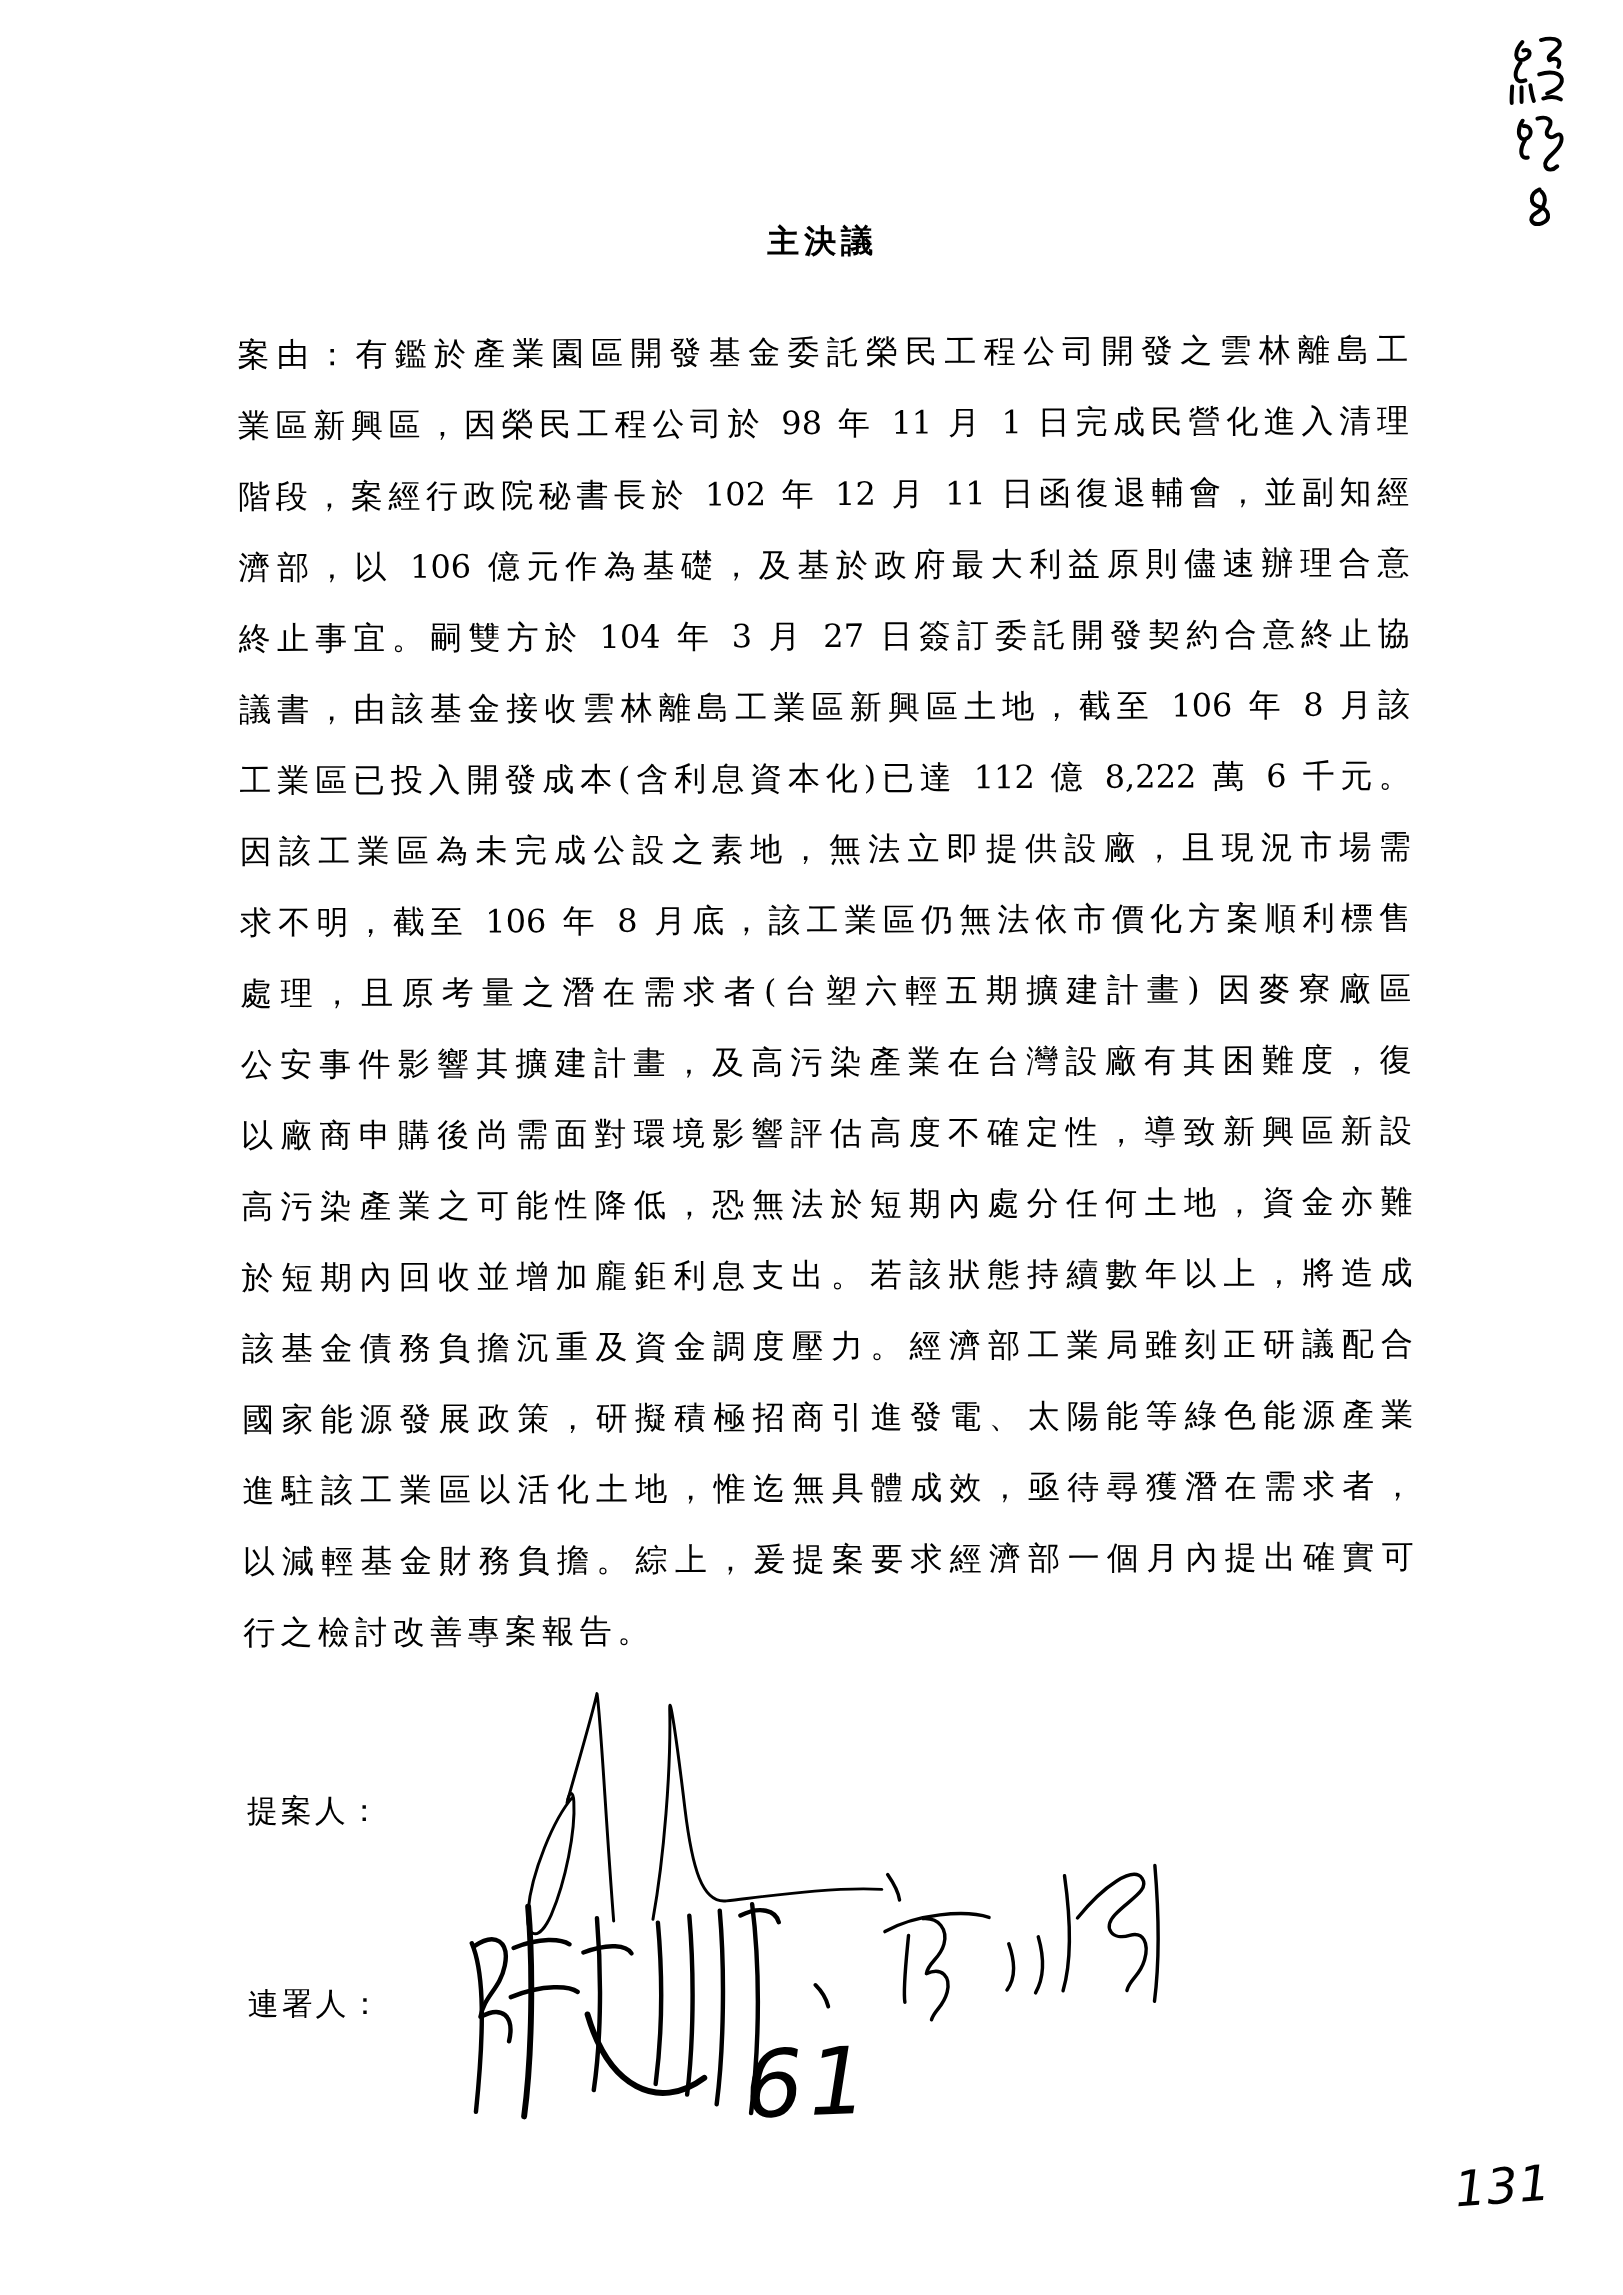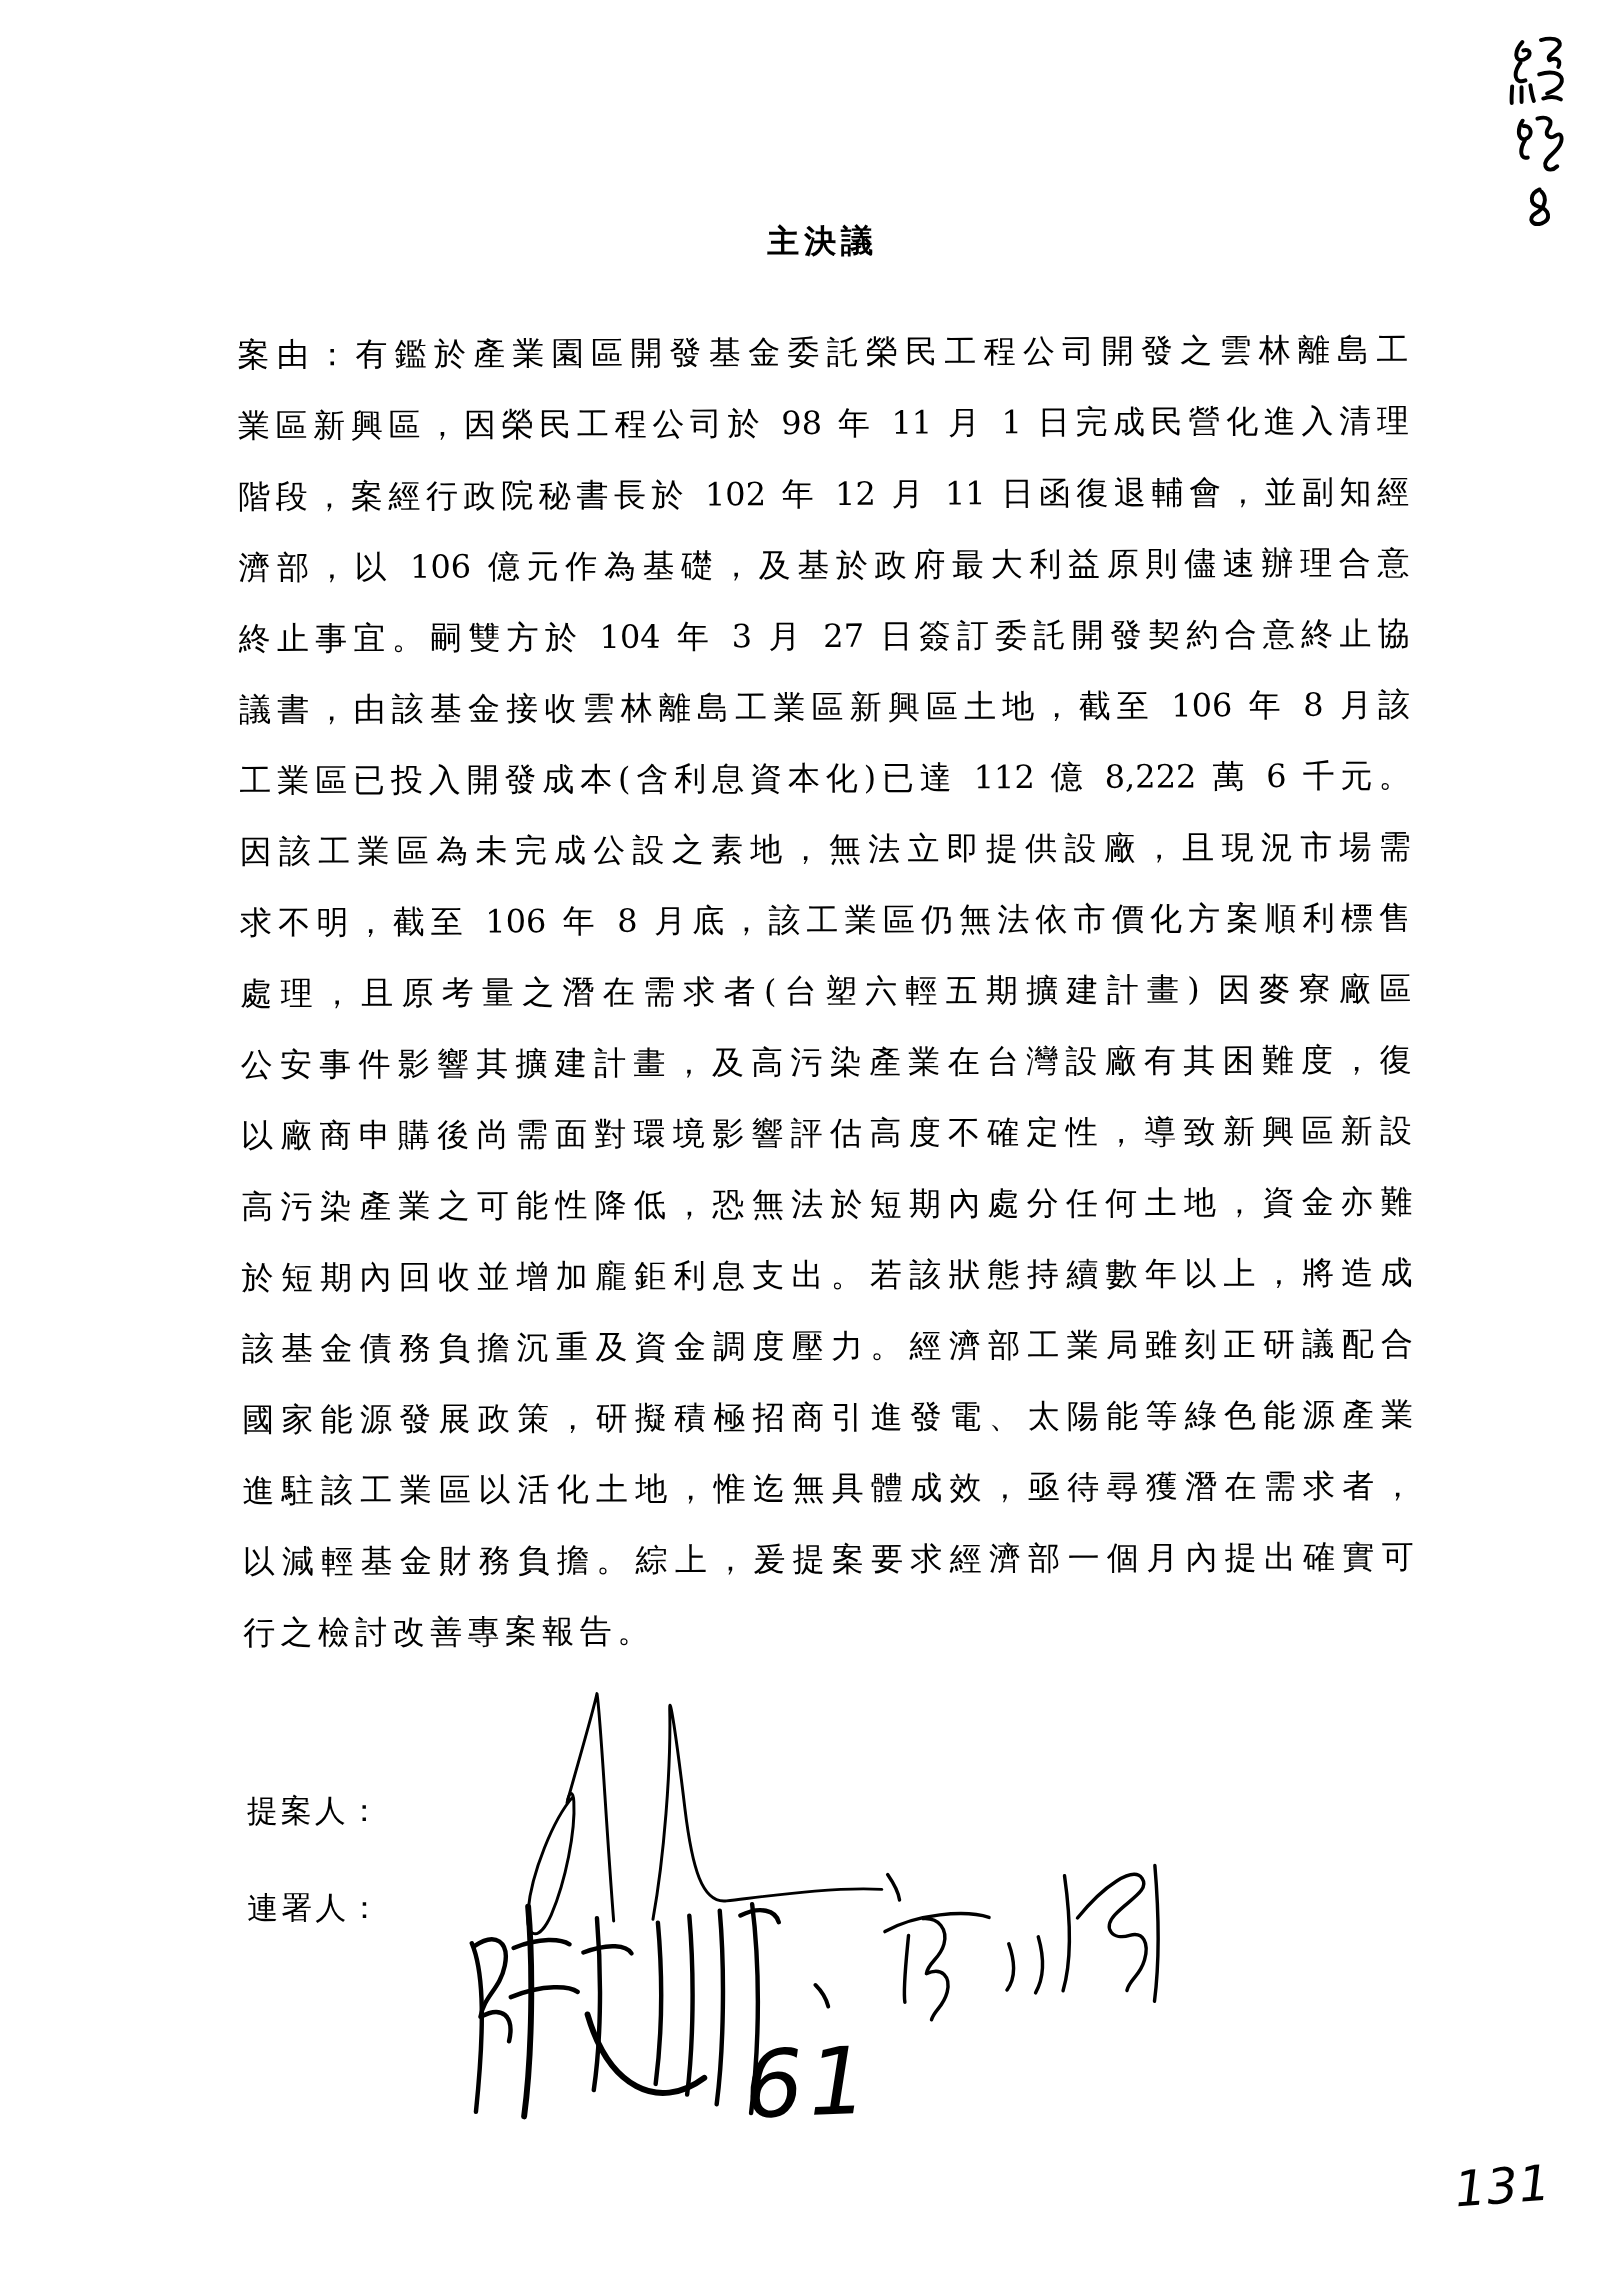--- a/index.html
+++ b/index.html
@@ -52,21 +52,21 @@
   }
   .siglabel {
     position: absolute;
     left: 244px;
     font-size: 31px;
     font-weight: 500;
     letter-spacing: 2.9px;
     white-space: nowrap;
   }
   .proposer-label { top: 1788px; }
-  .cosigner-label { top: 1885px; }
+  .cosigner-label { top: 1981px; }
   .handnum {
     position: absolute;
     font-family: "DejaVu Sans", "Liberation Sans", sans-serif;
     font-style: italic;
     white-space: nowrap;
   }
   .num61 {
     left: 740px;
     top: 2029px;
     font-size: 93px;

